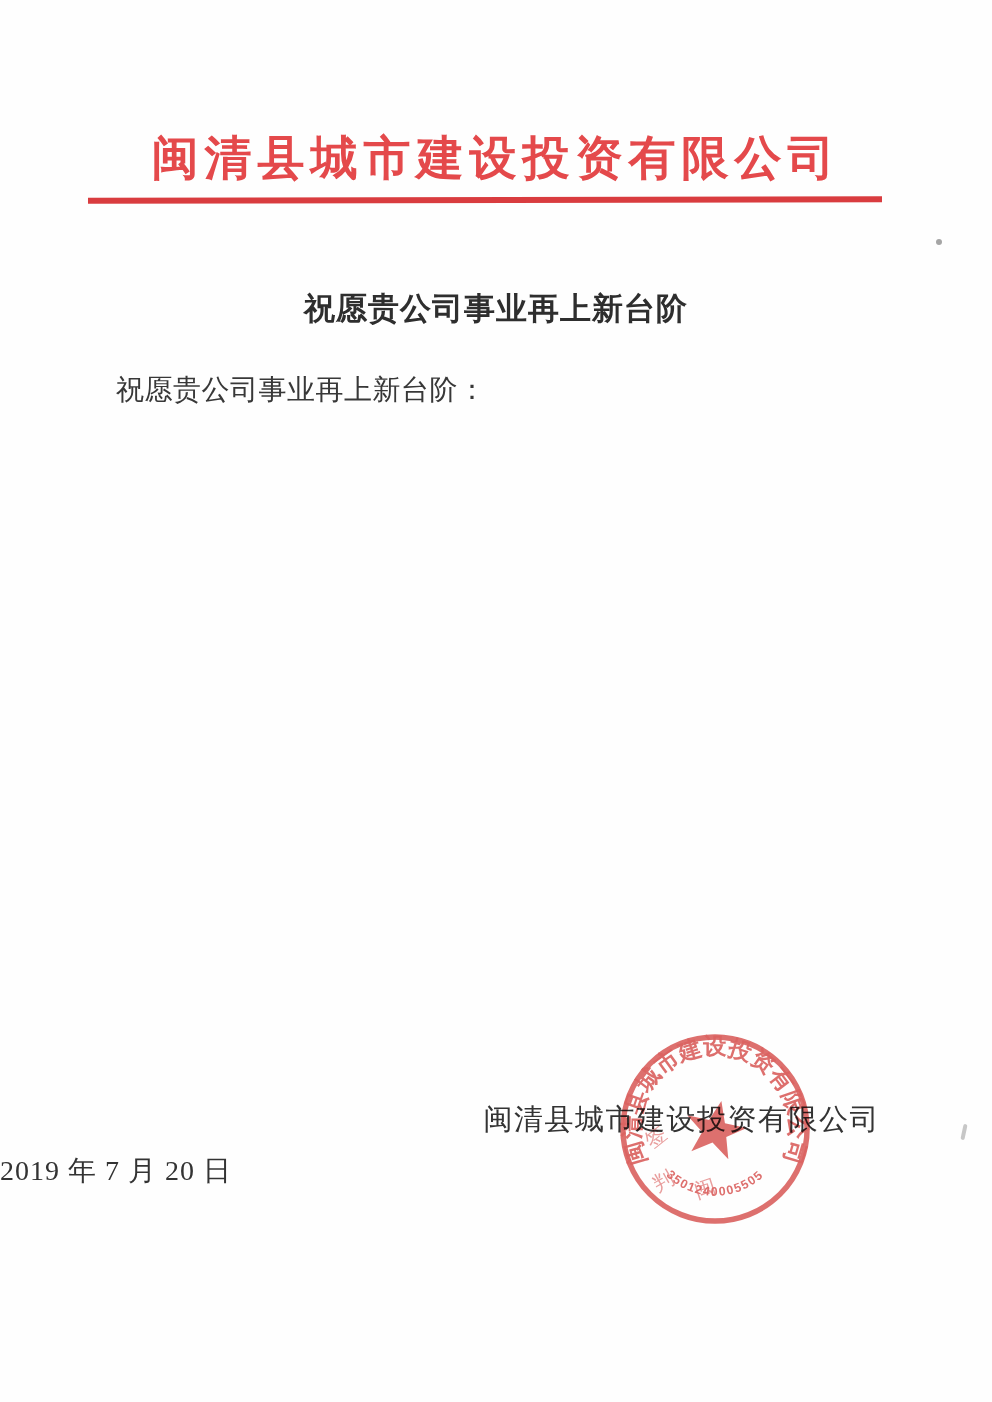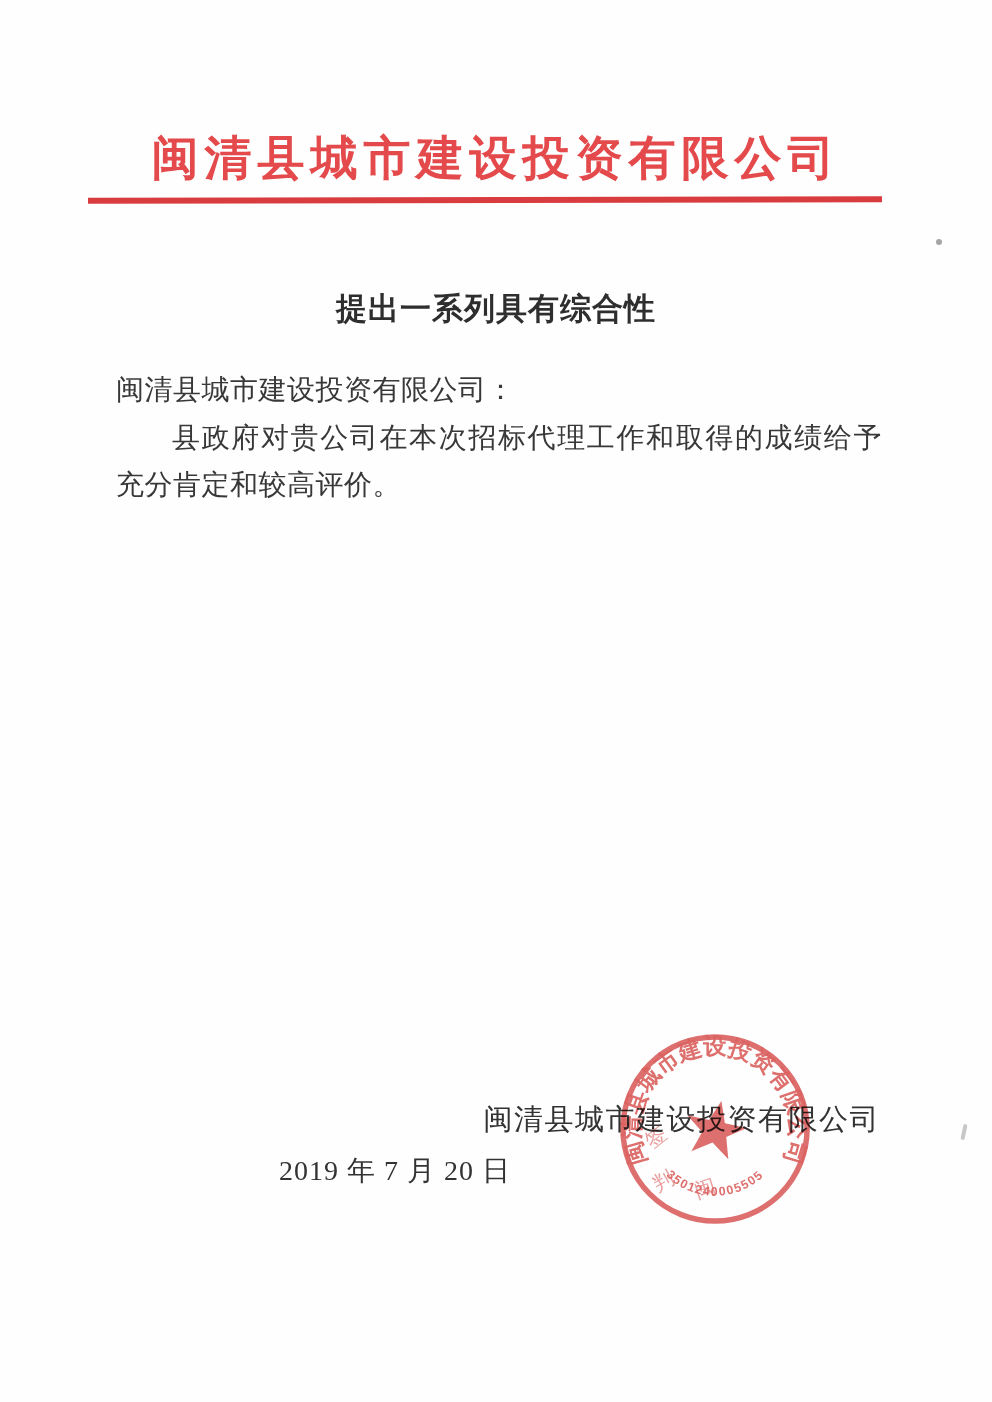--- a/index.html
+++ b/index.html
@@ -60,21 +60,21 @@
     top: 1100px; left: 0; right: 112px;
     text-align: right;
     font-size: 29px;
     letter-spacing: 1.5px;
     color: #333333;
     white-space: nowrap;
   }
   .date-line {
     position: absolute;
     top: 1152px; left: 0; right: 202px;
-    text-align: center;
+    text-align: left;
     font-size: 28px;
     letter-spacing: 1px;
     color: #333333;
     white-space: nowrap;
   }
   .seal {
     position: absolute;
     left: 616px; top: 1028px;
     width: 198px; height: 202px;
     mix-blend-mode: multiply;
@@ -95,25 +95,24 @@
 </style>
 </head>
 <body>
 
 <div class="page">
 
   <div class="letterhead">闽清县城市建设投资有限公司</div>
 
   <div class="letterhead-rule"></div>
 
-  <div class="doc-title">提出一系列具有综合性</div>
+  <div class="doc-title">祝愿贵公司事业再上新台阶</div>
 
   <div class="body-text">
-    <p class="salutation">闽清县城市建设投资有限公司：</p>
-    <p>县政府对贵公司在本次招标代理工作和取得的成绩给予充分肯定和较高评价。</p>
+    <p class="salutation">祝愿贵公司事业再上新台阶：</p>
   </div>
 
   <div class="signature-line">闽清县城市建设投资有限公司</div>
 
   <div class="date-line">2019 年 7 月 20 日</div>
 
   <svg class="seal" viewBox="0 0 200 200">
     <defs>
       <path id="sealArcTop" d="M 30 130 A 76 76 0 1 1 170 130" fill="none"></path>
       <path id="sealArcBottom" d="M 44 140 A 71 71 0 0 0 156 140" fill="none"></path>

